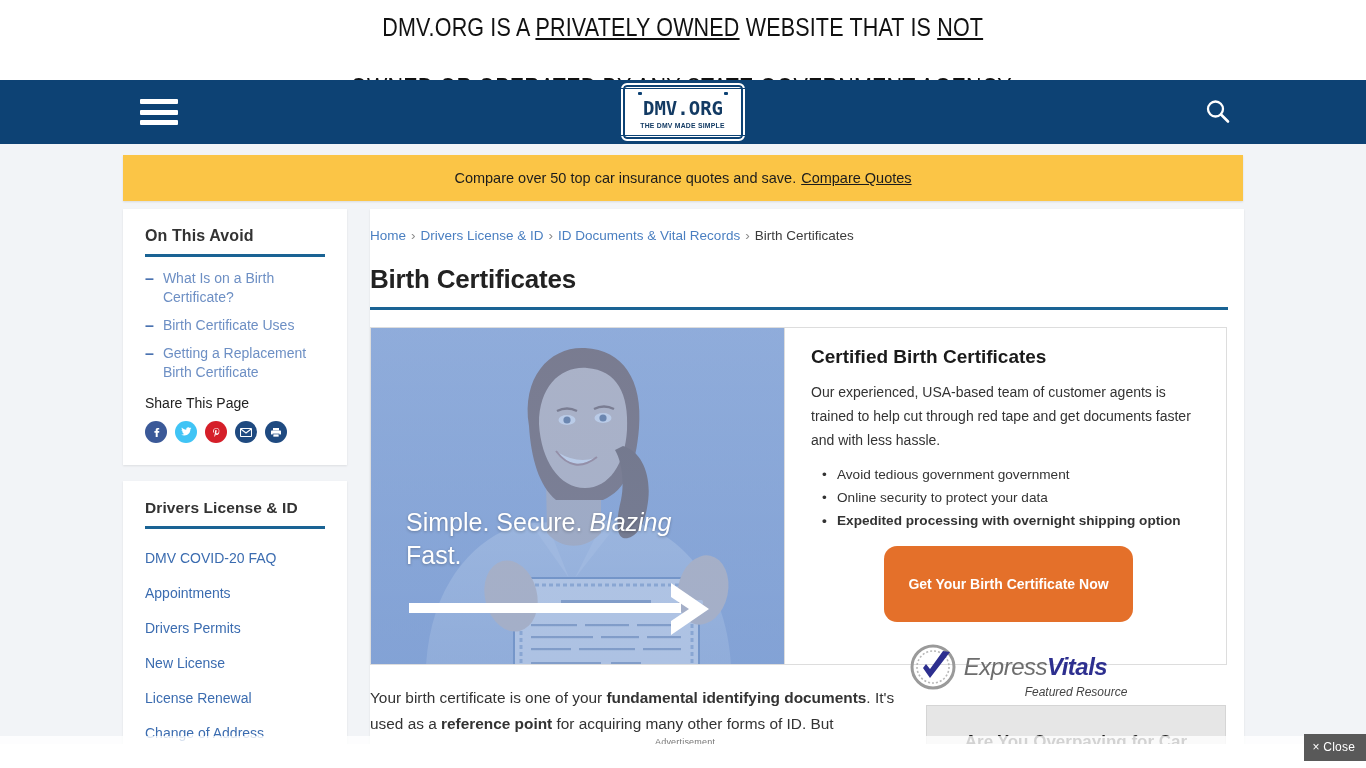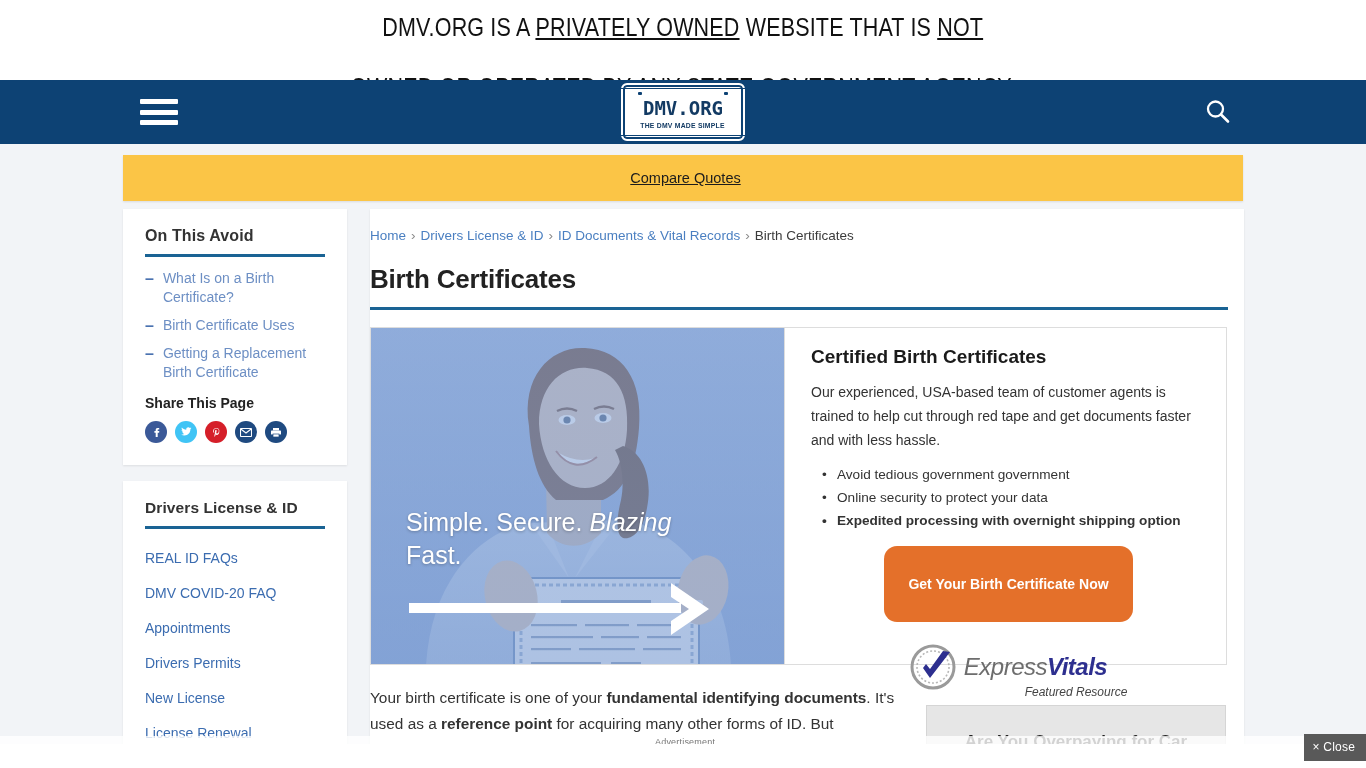--- a/index.html
+++ b/index.html
@@ -147,21 +147,21 @@
   }
   .toc-dash { color: #4a72b0; font-weight: bold; flex: 0 0 auto; }
   .toc-link {
     color: #6d8fc4;
     font-size: 14px;
     text-decoration: none;
     cursor: pointer;
   }
 
   .share-title {
-    font-size: 14px; font-weight: bold; color: #222;
+    font-size: 14px; font-weight: normal; color: #222;
     margin-top: 13px; margin-bottom: 10px;
   }
   .share-row { display: flex; gap: 8px; }
   .share-ic {
     width: 22px; height: 22px; border-radius: 50%;
     display: flex; align-items: center; justify-content: center;
     color: #fff; cursor: pointer;
     font-size: 12px; font-weight: bold;
   }
 
@@ -361,20 +361,21 @@
     </div>
   </div>
 
   <svg class="search-icon" viewBox="0 0 30 30">
     <circle cx="12.5" cy="12" r="7.5" fill="none" stroke="#fff" stroke-width="2.3"></circle>
     <line x1="18" y1="17.5" x2="25" y2="24.5" stroke="#fff" stroke-width="2.6" stroke-linecap="round"></line>
   </svg>
 </div>
 
 <div class="promo">
+  <span>Compare over 50 top car insurance quotes and save.</span>
   <a href="#">Compare Quotes</a>
 </div>
 
 <div class="layout">
 
   <div class="sidebar">
 
     <div class="card">
       <div class="card-title">On This Avoid</div>
       <div class="title-rule"></div>
@@ -421,21 +422,20 @@
               <rect x="1" y="3.6" width="10" height="4" rx="0.7" fill="#fff"></rect>
               <rect x="3" y="7" width="6" height="3" fill="#fff" stroke="#1f4a80" stroke-width="0.7"></rect>
             </svg>
         </div>
       </div>
     </div>
 
     <div class="card">
       <div class="card-title small">Drivers License &amp; ID</div>
       <div class="title-rule"></div>
-      <a class="nav-link" href="#">REAL ID FAQs</a>
       <a class="nav-link" href="#">DMV COVID-20 FAQ</a>
       <a class="nav-link" href="#">Appointments</a>
       <a class="nav-link" href="#">Drivers Permits</a>
       <a class="nav-link" href="#">New License</a>
       <a class="nav-link" href="#">License Renewal</a>
       <a class="nav-link" href="#">Change of Address</a>
 
     </div>
   </div>
 

